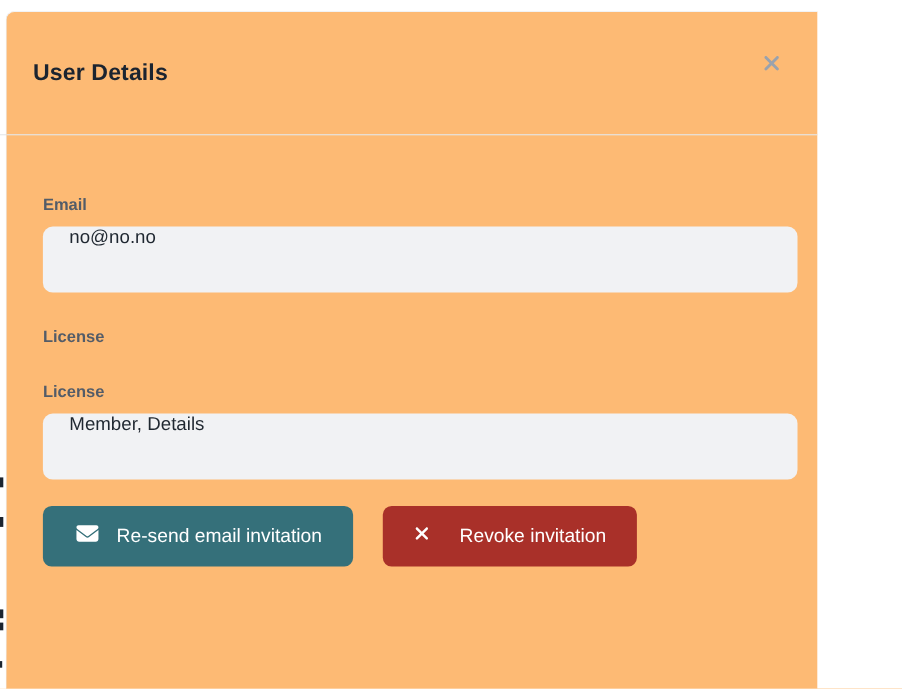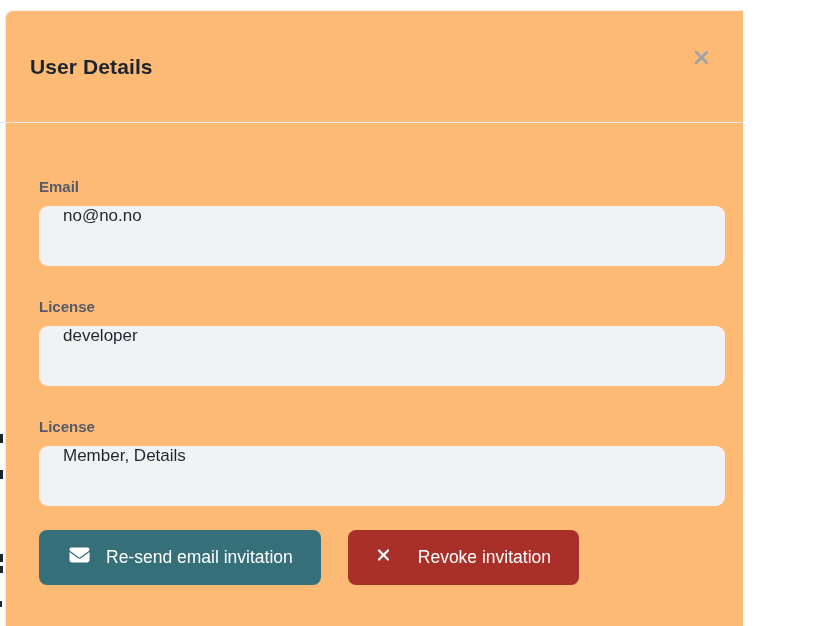--- a/index.html
+++ b/index.html
@@ -133,23 +133,20 @@
 
     <div class="form-group">
       <span class="field-label">Email</span>
       <div class="field-box">
         <span class="field-value">no@no.no</span>
       </div>
     </div>
 
     <div class="form-group">
       <span class="field-label">License</span>
-      <div class="field-box">
-        <span class="field-value">developer</span>
-      </div>
     </div>
 
     <div class="form-group">
       <span class="field-label">License</span>
       <div class="field-box">
         <span class="field-value">Member, Details</span>
       </div>
     </div>
 
     <div class="button-row">

